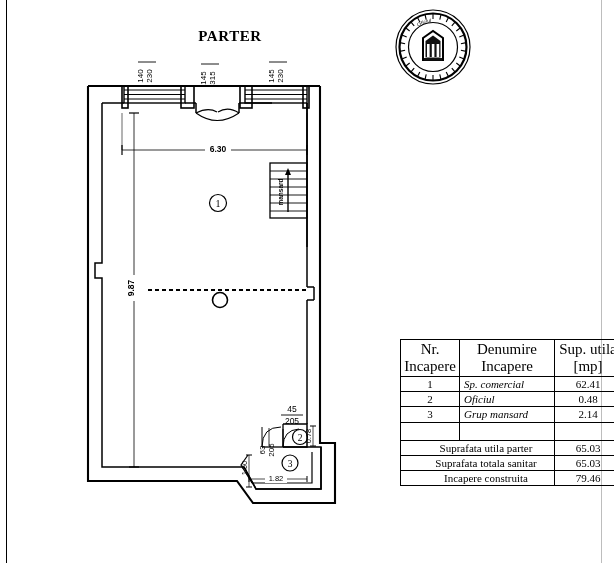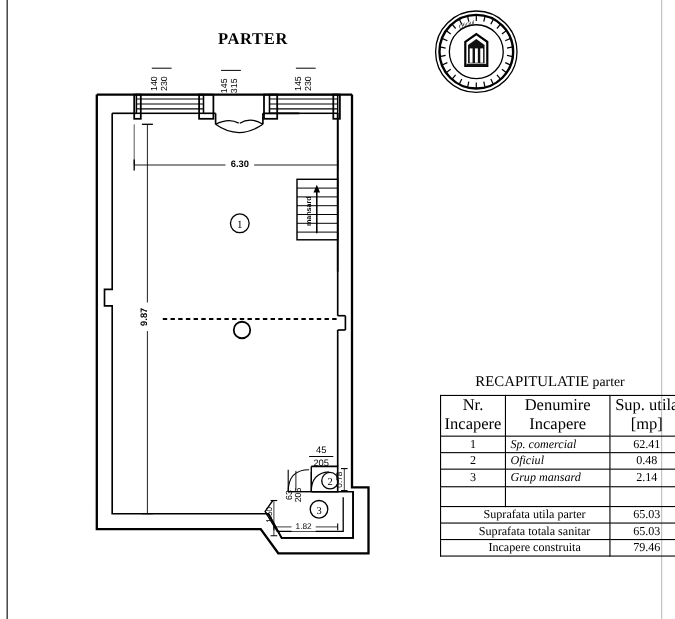--- a/index.html
+++ b/index.html
@@ -352,24 +352,20 @@
       <line x1="249" y1="476" x2="249" y2="482" stroke="#000" stroke-width="1"></line>
       <line x1="307" y1="476" x2="307" y2="482" stroke="#000" stroke-width="1"></line>
       <rect x="265" y="473" width="22" height="10" fill="#fff"></rect>
       <text x="276" y="481" font-family="Liberation Sans, sans-serif" font-size="7.5" text-anchor="middle">1.82</text>
     </g>
 
   </svg>
 
   <div class="recap">
 
-    <div class="recap-title">
-      <span class="big">RECAPITULATIE</span>
-      <span>parter</span>
-    </div>
 
     <table class="recap-table">
       <tbody>
         <tr class="hdr">
           <td class="col-nr">
             <div>Nr.</div>
             <div>Incapere</div>
           </td>
           <td class="col-den">
             <div>Denumire</div>

